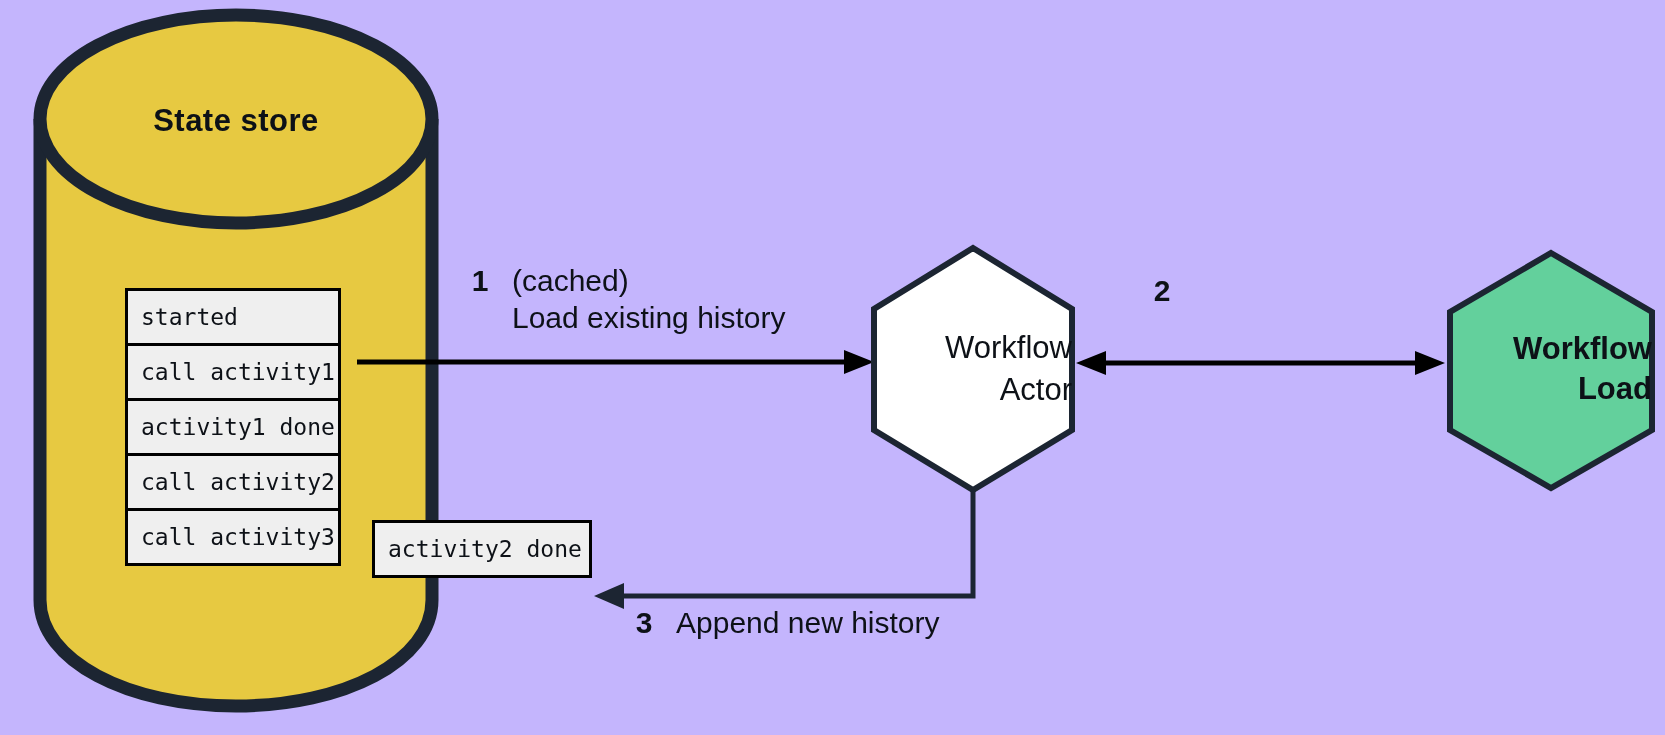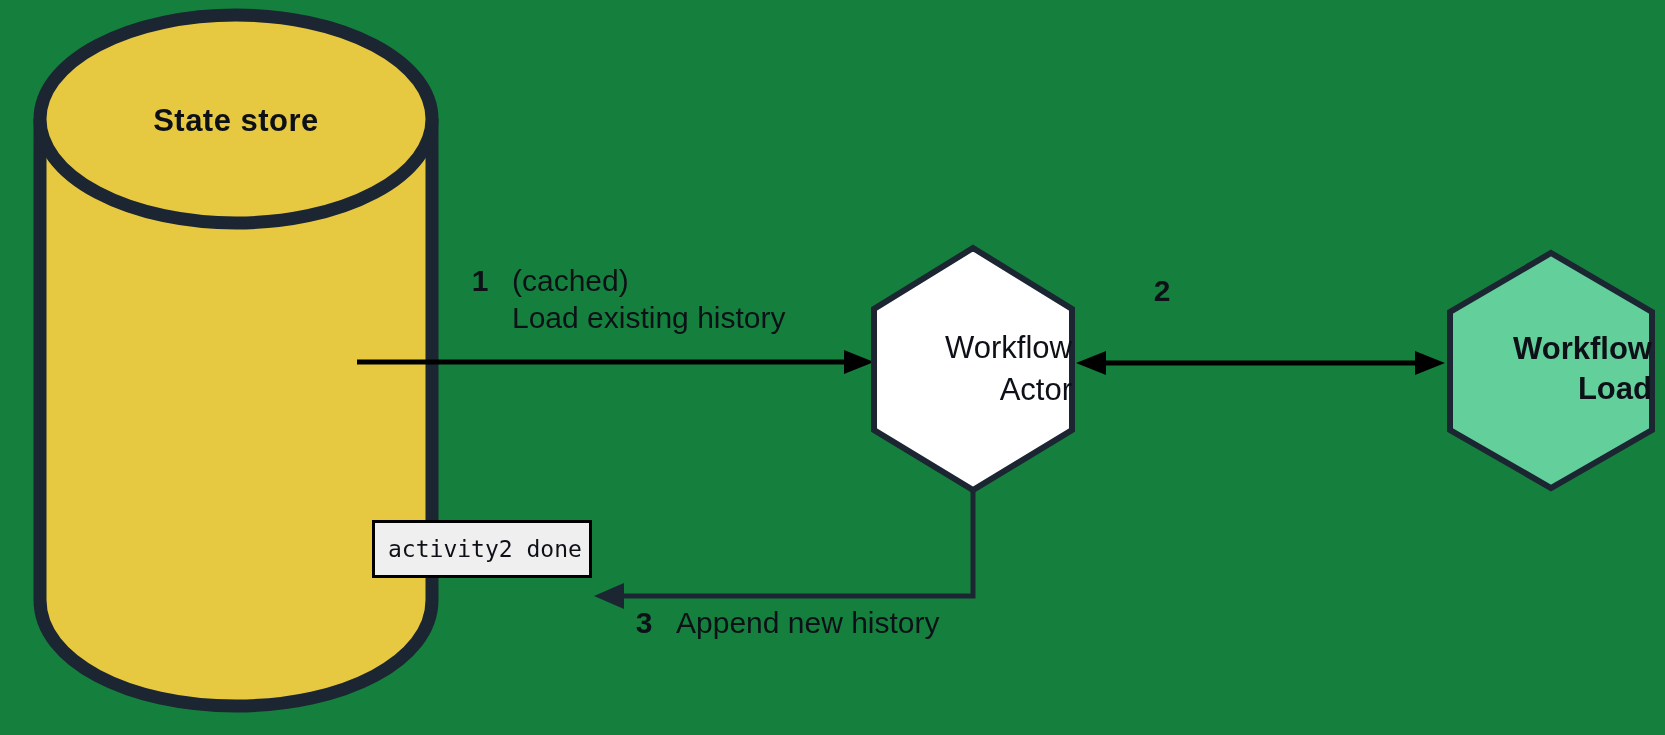--- a/index.html
+++ b/index.html
@@ -1,20 +1,20 @@
 <!DOCTYPE html>
 <html style="--cylinder-fill: #E7C941; --outline: #1C2532; --actor-hex-fill: #FFFFFF; --code-hex-fill: #63D09C; --row-fill: #EFEFEF; --row-border: #000000; --arrow: #000000; --text: #0D1117;"><head>
 <meta charset="utf-8">
 <style>
   html, body { margin: 0; padding: 0; background: #ffffff; }
   .canvas {
     position: relative;
     width: 1665px;
     height: 735px;
-    background: #15803d;
+    background: #c4b5fd;
     font-family: "Liberation Sans", sans-serif;
     overflow: hidden;
   }
   .shapes { position: absolute; left: 0; top: 0; }
 
   
   .cylinder-body, .cylinder-top {
     fill: var(--cylinder-fill, #E7C941);
     stroke: var(--outline, #1C2532);
     stroke-width: 13;
@@ -105,20 +105,27 @@
     <polyline class="arrow-navy" points="973,490 973,596 620,596"></polyline>
     <polygon class="head-navy" points="594,596 624,583 624,609"></polygon>
 
     <polygon class="hex-actor" points="973,248 1072,309 1072,430 973,490 874,430 874,309"></polygon>
 
     <polygon class="hex-code" points="1551,253 1652,312 1652,430 1551,488 1450,430 1450,312"></polygon>
   </svg>
 
   <div class="overlay store-title">State store</div>
 
+  <div class="event-list history-list">
+    <div class="event-row">started</div>
+    <div class="event-row">call activity1</div>
+    <div class="event-row">activity1 done</div>
+    <div class="event-row">call activity2</div>
+    <div class="event-row">call activity3</div>
+  </div>
 
   <div class="event-list append-list">
     <div class="event-row">activity2 done</div>
   </div>
 
   <div class="overlay hex-label actor-label">
     <div>Workflow</div>
     <div>Actor</div>
   </div>
   <div class="overlay hex-label code-label">

